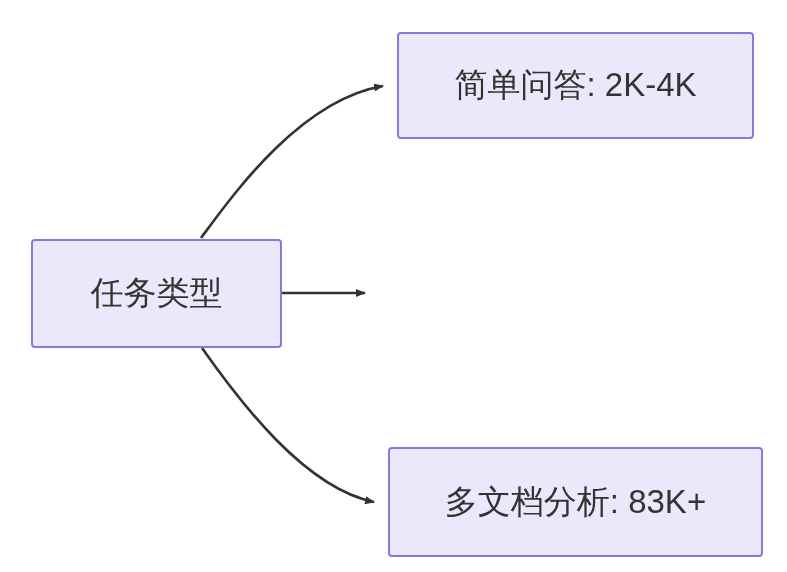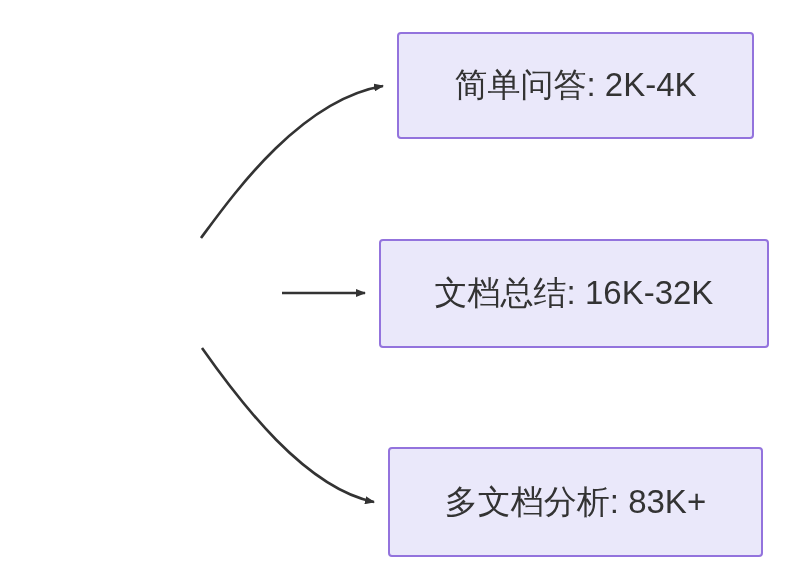--- a/index.html
+++ b/index.html
@@ -80,26 +80,26 @@
       </marker>
     </defs>
 
     <path d="M201,238 C232,196 300,100 383,86" fill="none" stroke="#333333" stroke-width="2.6" marker-end="url(#arrowhead)"></path>
 
     <path d="M282,293 L365,293" fill="none" stroke="#333333" stroke-width="2.6" marker-end="url(#arrowhead)"></path>
 
     <path d="M202,348 C240,402 305,488 374,502" fill="none" stroke="#333333" stroke-width="2.6" marker-end="url(#arrowhead)"></path>
   </svg>
 
+  <div class="node" id="node-root">
+    <span class="node-label">任务类型</span>
+  </div>
 
   <div class="node" id="node-simple-qa">
     <span class="node-label">简单问答: 2K-4K</span>
   </div>
 
-  <div class="node" id="node-doc-summary">
-    <span class="node-label">文档总结: 16K-32K</span>
-  </div>
 
   <div class="node" id="node-multi-doc">
     <span class="node-label">多文档分析: 83K+</span>
   </div>
 
 </div>
 
 </body></html>

